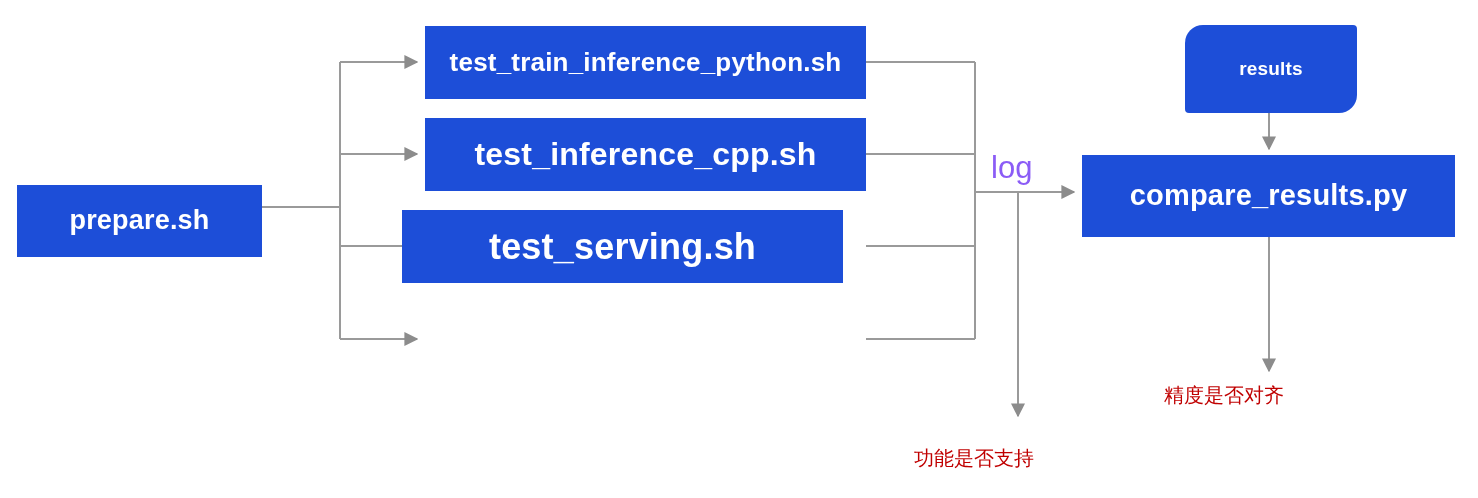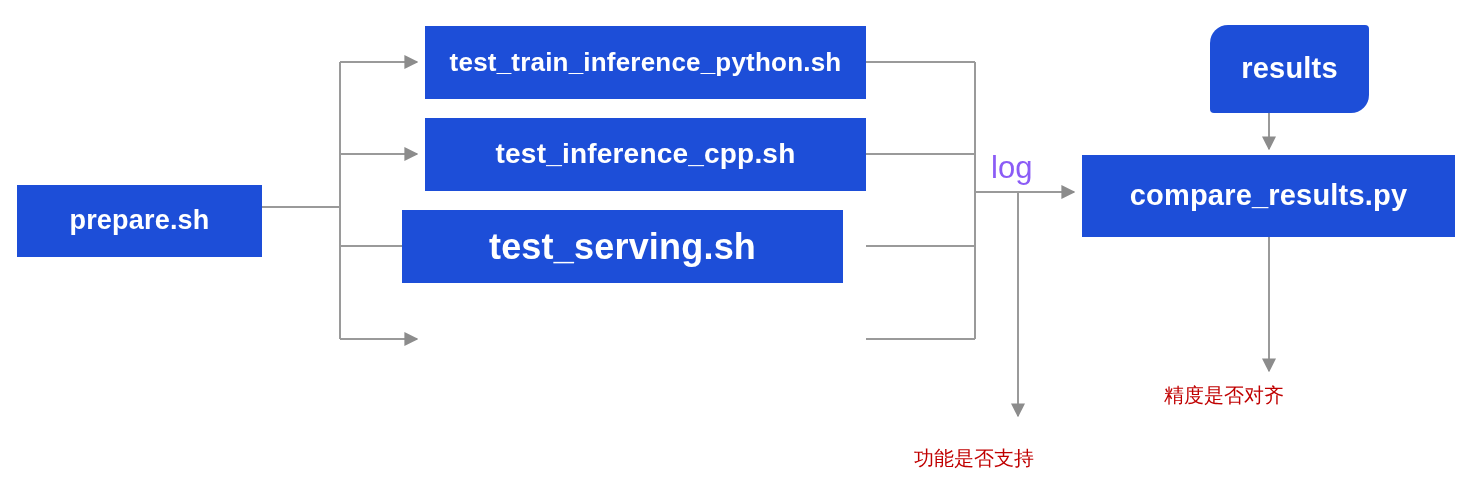--- a/index.html
+++ b/index.html
@@ -39,33 +39,33 @@
   #node-prepare {
     left: 17px; top: 185px; width: 245px; height: 72px;
     font-size: 27px;
   }
   #node-test-train {
     left: 425px; top: 26px; width: 441px; height: 73px;
     font-size: 26px;
   }
   #node-test-cpp {
     left: 425px; top: 118px; width: 441px; height: 73px;
-    font-size: 28px;
+    font-size: 32px;
   }
   #node-test-serving {
     left: 402px; top: 210px; width: 441px; height: 73px;
     font-size: 36px;
   }
   #node-test-lite {
     left: 425px; top: 302px; width: 441px; height: 73px;
     font-size: 26px;
   }
   #node-results {
-    left: 1210px; top: 25px; width: 159px; height: 88px;
-    font-size: 29px;
+    left: 1185px; top: 25px; width: 172px; height: 88px;
+    font-size: 19px;
     border-radius: 18px 4px 18px 4px;
   }
   #node-compare {
     left: 1082px; top: 155px; width: 373px; height: 82px;
     font-size: 29px;
   }
   .edge-label {
     position: absolute;
     color: #8b5cf6;
     font-size: 31px;

